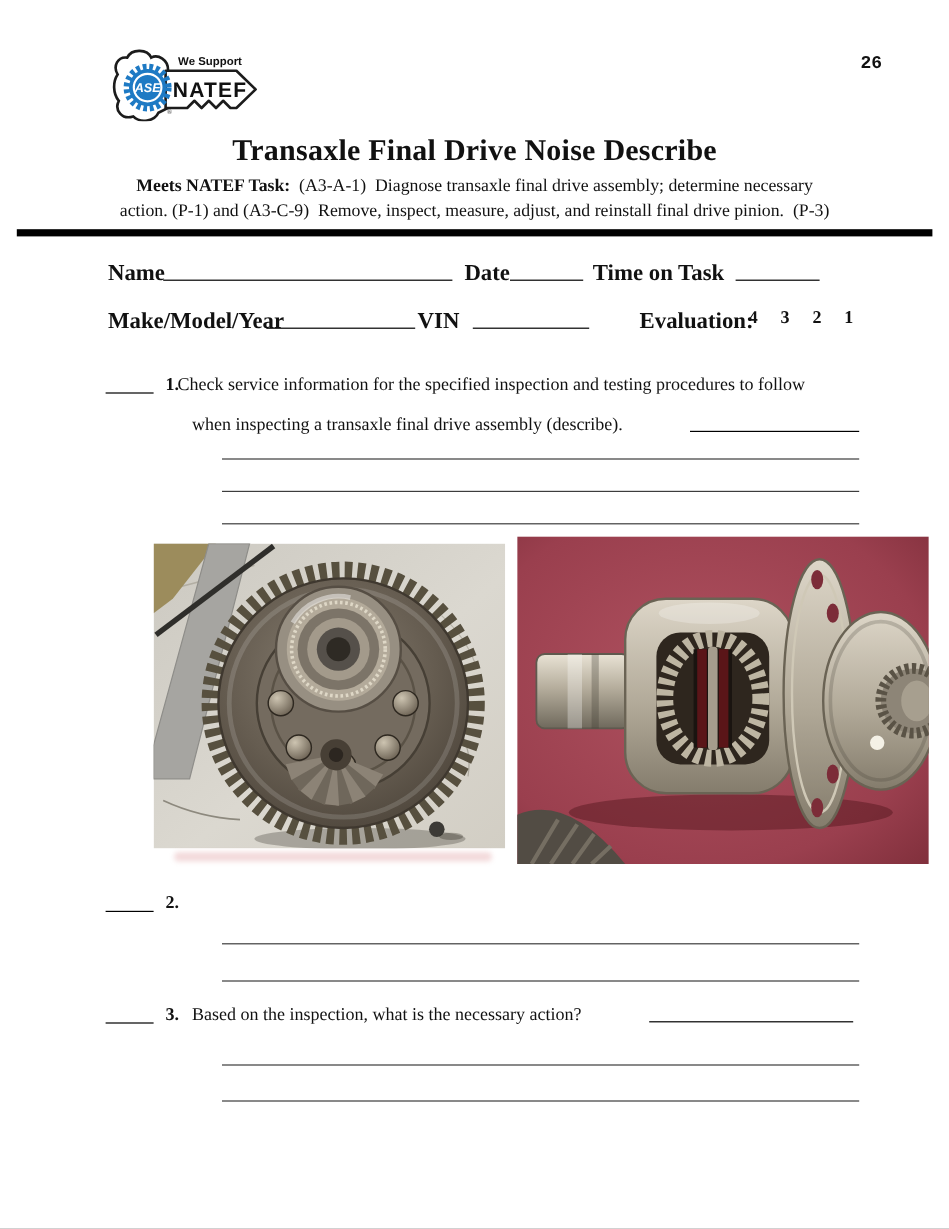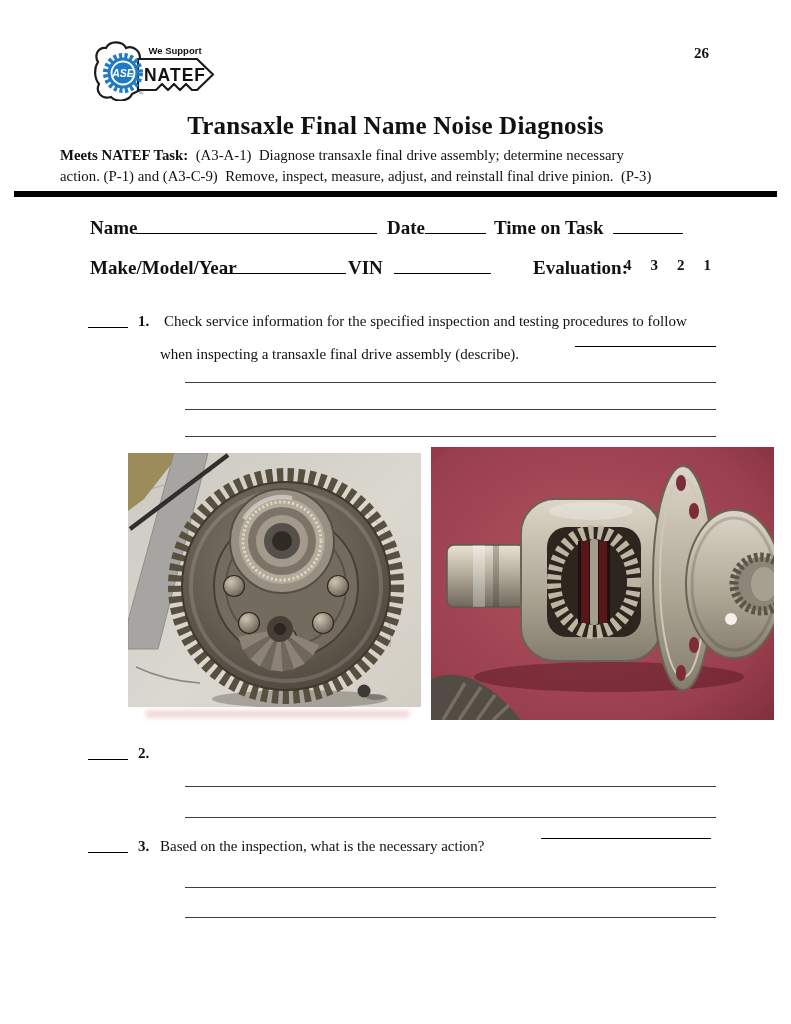--- a/index.html
+++ b/index.html
@@ -6,26 +6,26 @@
   #page{
     position:relative;width:791px;height:1024px;margin:0 auto;
     background:#ffffff;overflow:hidden;
     font-family:"Liberation Serif","DejaVu Serif",serif;color:#111;
   }
   .abs{position:absolute;}
   .lbl{font-weight:bold;font-size:19px;white-space:nowrap;}
   .blank{border-bottom:1.6px solid #000;height:0;}
   .qnum{font-weight:bold;font-size:15px;}
   .qtext{font-size:15px;white-space:pre-wrap;}
-  .qline{display:flex;gap:48px;}
+  .qline{display:flex;align-items:flex-end;gap:48px;}
   .qline .fill{flex:1;border-bottom:1.6px solid #000;margin:0 0 3px 8px;height:0;}
   .ansline{border-bottom:1.4px solid #3d3d3d;height:0;}
   #title{left:0;right:0;top:112px;text-align:center;font-size:25px;font-weight:bold;letter-spacing:.2px;}
-  #subtitle{left:60px;width:671px;top:145px;font-size:14.8px;line-height:21px;white-space:pre-wrap;}
-  #pageno{left:694px;top:45px;font-size:15px;font-weight:bold;}
+  #subtitle{left:60px;width:671px;top:145px;text-align:center;font-size:14.8px;line-height:21px;white-space:pre-wrap;}
+  #pageno{left:717px;top:45px;font-size:15px;font-weight:bold;font-family:Liberation Mono, monospace;}
   #rule{left:14px;top:191px;width:763px;height:6px;background:#000;}
   .evalnums{display:inline-flex;gap:19px;font-weight:bold;font-size:15px;}
   .photo{display:block;}
   #photoShadow{left:145px;top:710px;width:265px;height:8px;background:rgba(195,70,75,.20);filter:blur(2px);border-radius:4px;}
 </style>
 </head>
 <body>
 
 <div id="page">
 
@@ -42,21 +42,21 @@
       <circle cx="30" cy="36" r="17" fill="none" stroke="#1e7ac4" stroke-width="6" stroke-dasharray="3.1 2.3"></circle>
       <circle cx="30" cy="36" r="15.5" fill="#1e7ac4"></circle>
       <circle cx="30" cy="36" r="11.5" fill="none" stroke="#ffffff" stroke-width="1.8"></circle>
       <text x="30" y="40" text-anchor="middle" font-family="Liberation Sans, sans-serif" font-size="10.5" font-weight="bold" font-style="italic" fill="#ffffff">ASE</text>
       <text x="46" y="58" font-size="6" fill="#333">®</text>
     </g>
   </svg>
 
   <div class="abs" id="pageno">26</div>
 
-  <div class="abs" id="title">Transaxle Final Name Noise Diagnosis</div>
+  <div class="abs" id="title">Transaxle Final Drive Noise Describe</div>
 
   <div class="abs" id="subtitle"><div><b>Meets NATEF Task:</b><span>  (A3-A-1)  Diagnose transaxle final drive assembly; determine necessary</span></div><div>action. (P-1) and (A3-C-9)  Remove, inspect, measure, adjust, and reinstall final drive pinion.  (P-3)</div></div>
 
   <div class="abs" id="rule"></div>
 
   <div class="abs lbl" style="left:90px;top:217px">Name</div>
   <div class="abs blank" style="left:136px;top:233px;width:241px"></div>
   <div class="abs lbl" style="left:387px;top:217px">Date</div>
   <div class="abs blank" style="left:425px;top:233px;width:61px"></div>
   <div class="abs lbl" style="left:494px;top:217px">Time on Task</div>
@@ -69,21 +69,21 @@
   <div class="abs lbl" style="left:533px;top:257px">Evaluation:</div>
   <div class="abs evalnums" style="left:624px;top:257px">
     <span>4</span>
     <span>3</span>
     <span>2</span>
     <span>1</span>
   </div>
 
   <div class="abs blank" style="left:88px;top:327px;width:40px"></div>
   <div class="abs qnum" style="left:138px;top:313px">1.</div>
-  <div class="abs qtext" style="left:164px;top:313px">Check service information for the specified inspection and testing procedures to follow</div>
+  <div class="abs qtext" style="left:148px;top:313px">Check service information for the specified inspection and testing procedures to follow</div>
   <div class="abs qline" style="left:160px;top:346px;width:556px">
     <span class="qtext">when inspecting a transaxle final drive assembly (describe).</span>
     <span class="fill"></span>
   </div>
   <div class="abs ansline" style="left:185px;top:382px;width:531px"></div>
   <div class="abs ansline" style="left:185px;top:409px;width:531px"></div>
   <div class="abs ansline" style="left:185px;top:436px;width:531px"></div>
 
   <svg class="abs photo" style="left:128px;top:453px" width="293" height="254" viewBox="0 0 293 254" role="img">
     <defs>

